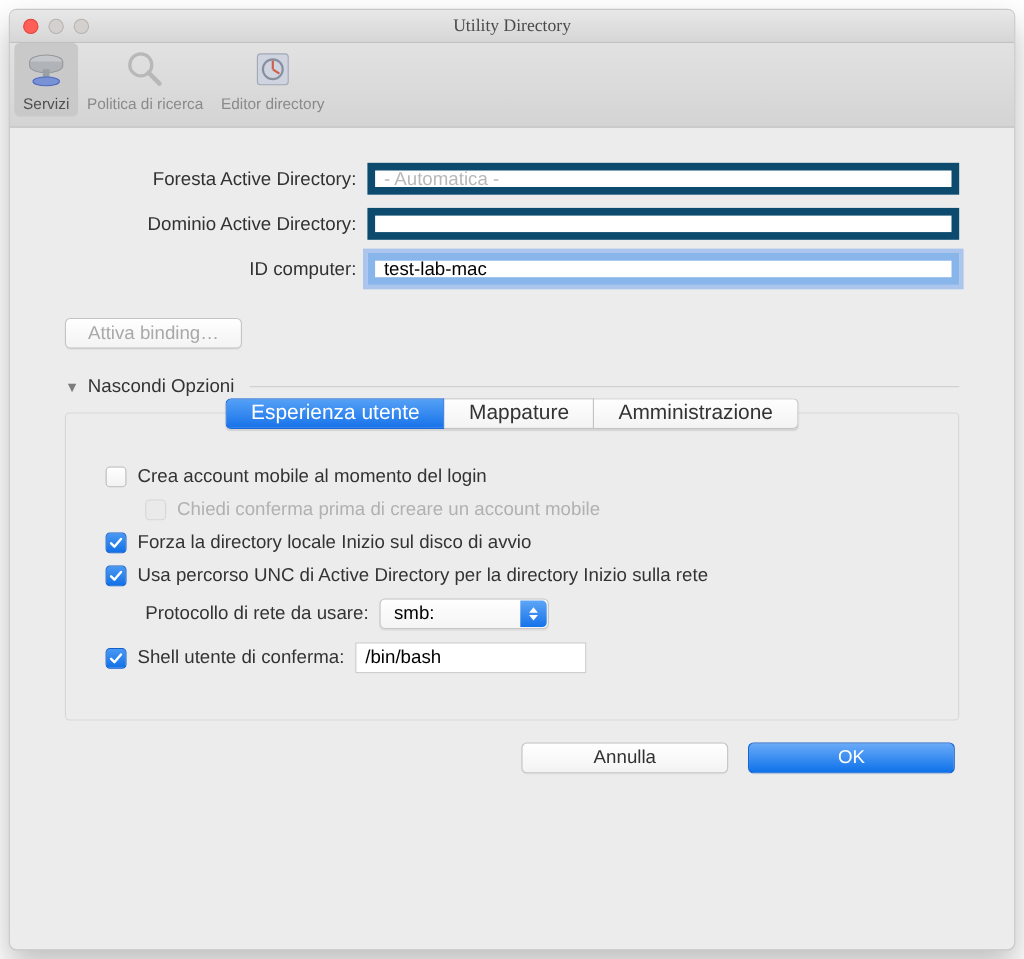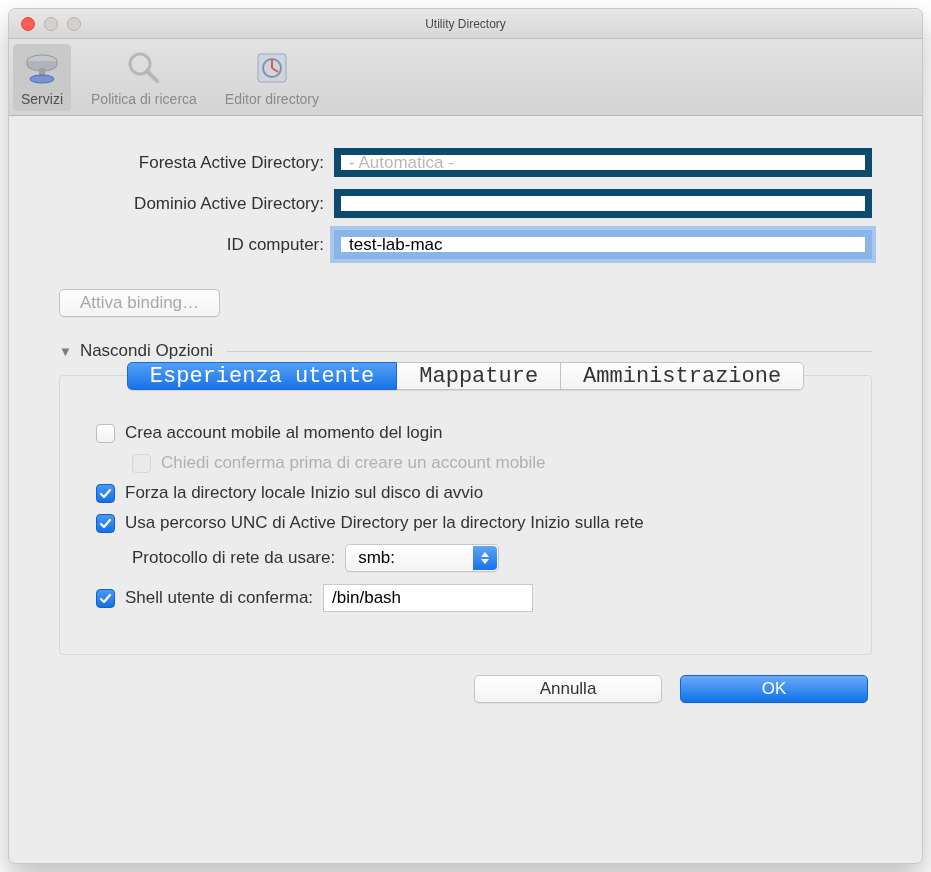--- a/index.html
+++ b/index.html
@@ -39,29 +39,29 @@
   display: flex;
   gap: 9px;
 }
 .light {
   width: 14px;
   height: 14px;
   border-radius: 50%;
 }
 .light.red { background: #ff5f57; border: 0.5px solid #e24238; }
 .light.gray { background: #d4d0cd; border: 0.5px solid #b6b2af; }
-.title { font-size: 12px; color: #4a4a4a; }
+.title { font-size: 16px; color: #4a4a4a; font-family: Liberation Serif, serif; }
 .toolbar {
   height: 77px;
   background: linear-gradient(#e2e2e2, #d4d4d4);
   border-bottom: 1px solid #b5b5b5;
   display: flex;
-  align-items: flex-end;
+  align-items: flex-start;
   padding: 0 4px 4px 4px;
-  gap: 12px;
+  gap: 0;
 }
 .toolbar-item {
   display: flex;
   flex-direction: column;
   align-items: center;
   padding: 4px 8px;
   border-radius: 5px;
   font-size: 14px;
   color: #8a8a8a;
   cursor: default;
@@ -172,25 +172,25 @@
   box-shadow: 0 1px 1px rgba(0,0,0,0.1);
   border-radius: 5px;
   overflow: hidden;
 }
 .seg {
   height: 28px;
   padding: 0 22px;
   background: linear-gradient(#fefefe, #f3f3f3);
   border: 1px solid #c3c3c3;
   border-left-width: 0;
-  font-size: 22px;
+  font-size: 19px;
   color: #333;
   display: flex;
   align-items: center;
-  font-family: Liberation Mono, monospace;
+  font-family: Liberation Sans, sans-serif;
   cursor: default;
 }
 .seg:first-child {
   border-left-width: 1px;
   border-radius: 5px 0 0 5px;
 }
 .seg:last-child { border-radius: 0 5px 5px 0; }
 .seg.active {
   background: linear-gradient(#54a0f6, #1873e9);
   color: #fff;

